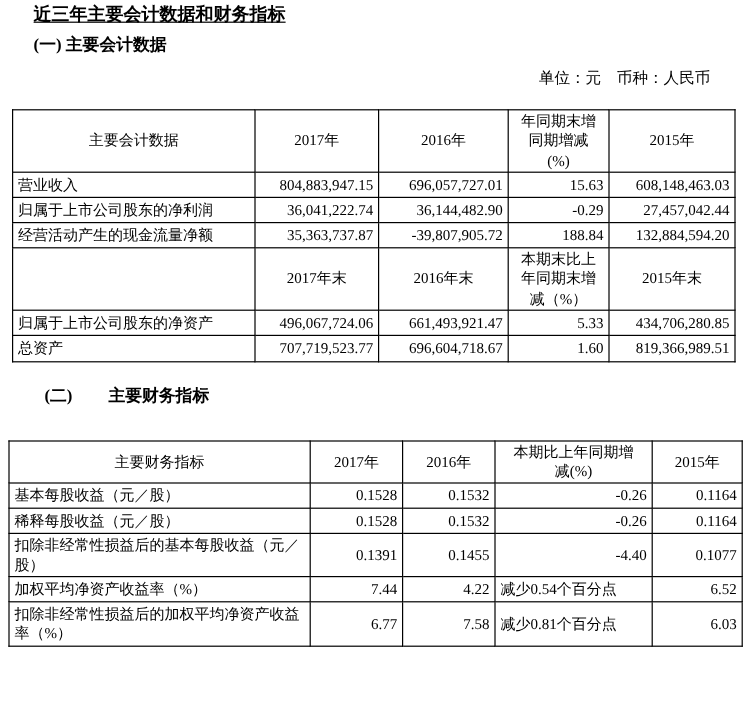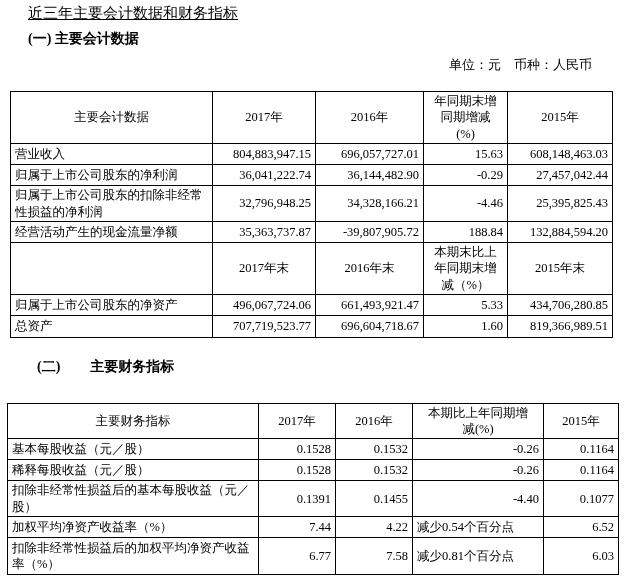--- a/index.html
+++ b/index.html
@@ -10,21 +10,21 @@
     font-family: "Liberation Serif", "DejaVu Serif", serif;
   }
   body {
     width: 630px;
     height: 588px;
     overflow: hidden;
     position: relative;
   }
   .doc-title {
     font-size: 15px;
-    font-weight: normal;
+    font-weight: bold;
     text-decoration: underline;
     margin: 5px 18px 0 28px;
     line-height: 17px;
   }
   .section-heading {
     font-size: 14px;
     font-weight: bold;
     margin: 9px 0 0 28px;
     line-height: 16px;
   }
@@ -106,27 +106,20 @@
     <td class="num">15.63</td>
     <td class="num">608,148,463.03</td>
   </tr>
   <tr style="height:21px">
     <td class="lbl">归属于上市公司股东的净利润</td>
     <td class="num">36,041,222.74</td>
     <td class="num">36,144,482.90</td>
     <td class="num">-0.29</td>
     <td class="num">27,457,042.44</td>
   </tr>
-  <tr style="height:35px">
-    <td class="lbl">归属于上市公司股东的扣除非经常性损益的净利润</td>
-    <td class="num">32,796,948.25</td>
-    <td class="num">34,328,166.21</td>
-    <td class="num">-4.46</td>
-    <td class="num">25,395,825.43</td>
-  </tr>
   <tr style="height:21px">
     <td class="lbl">经营活动产生的现金流量净额</td>
     <td class="num">35,363,737.87</td>
     <td class="num">-39,807,905.72</td>
     <td class="num">188.84</td>
     <td class="num">132,884,594.20</td>
   </tr>
   <tr style="height:51px">
     <td class="lbl"></td>
     <td class="hc">2017年末</td>

